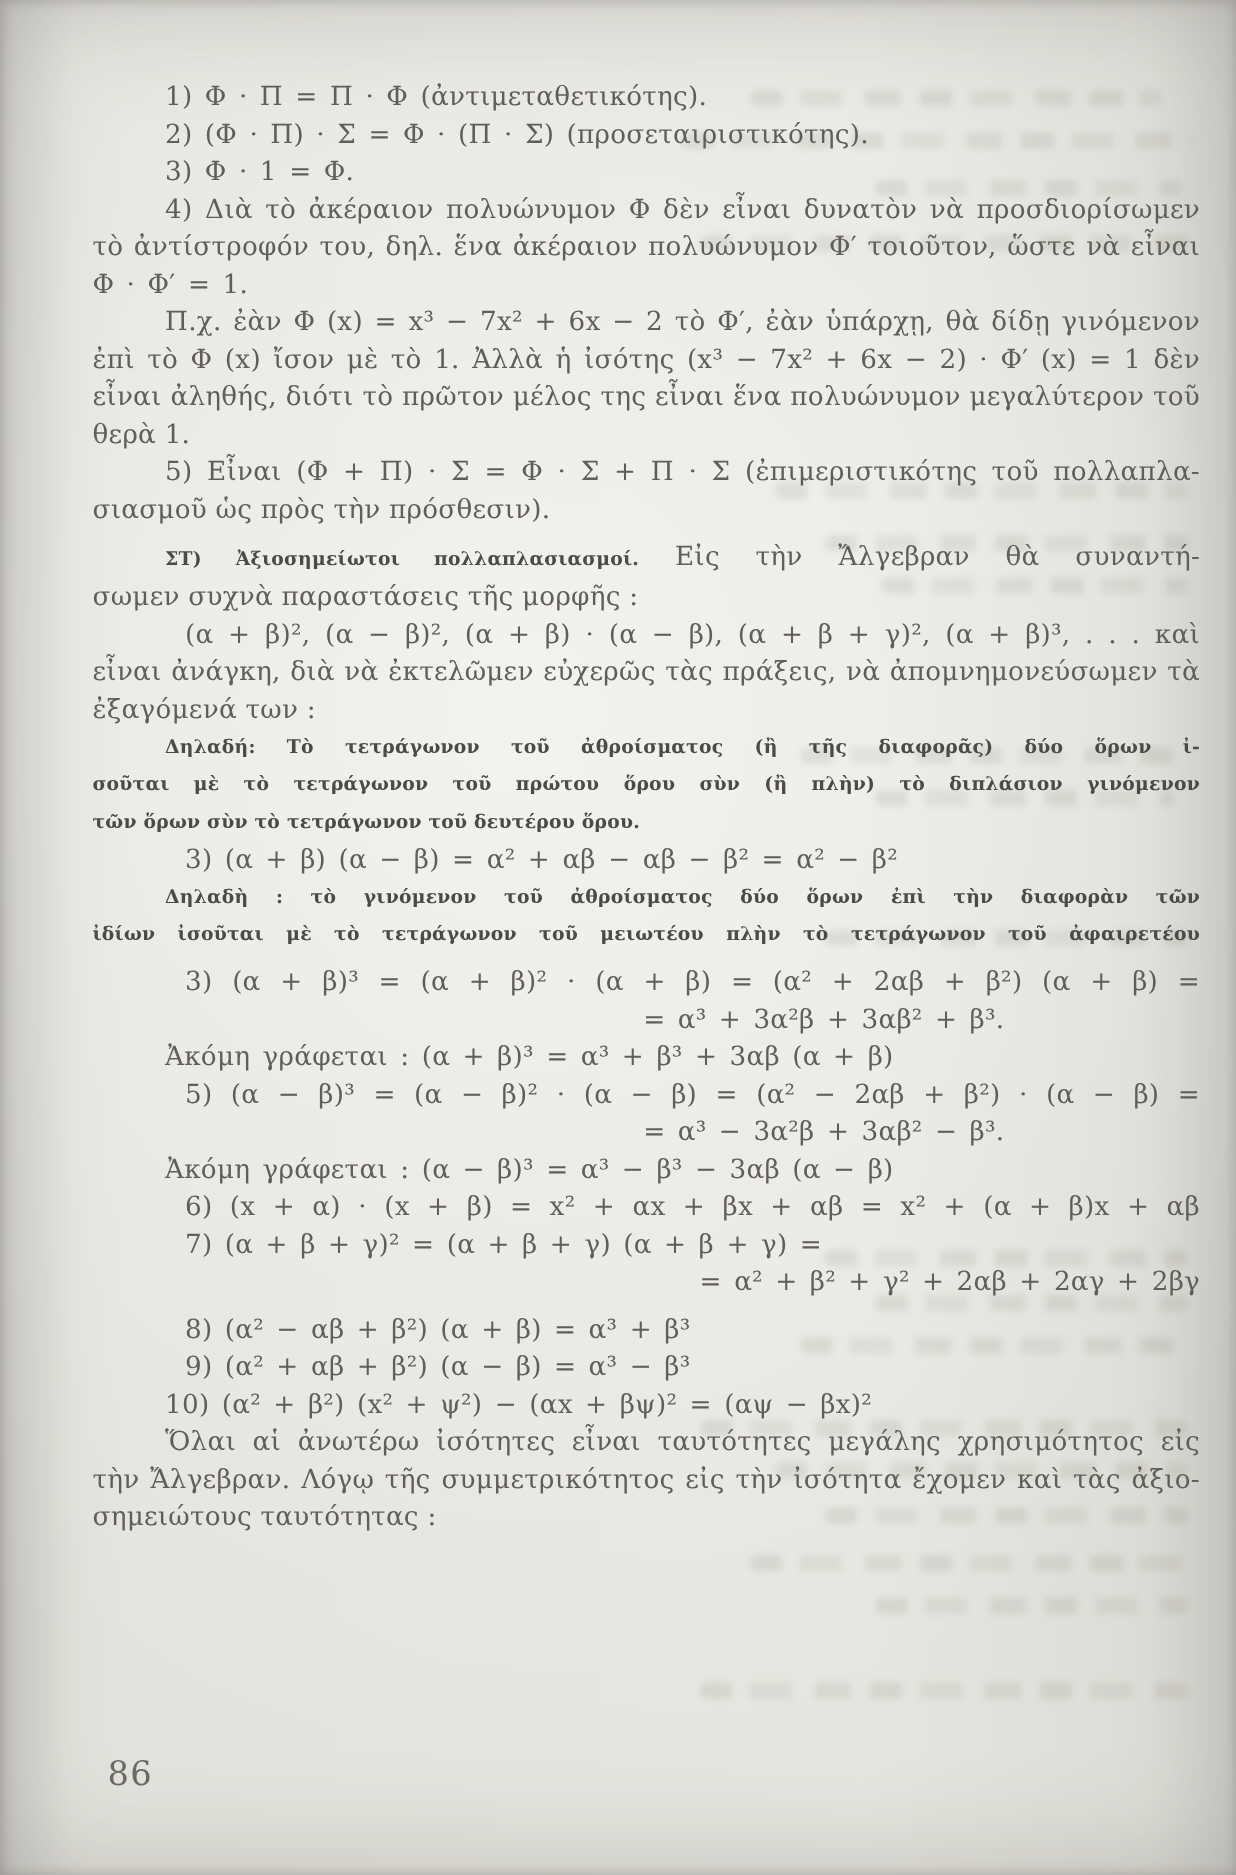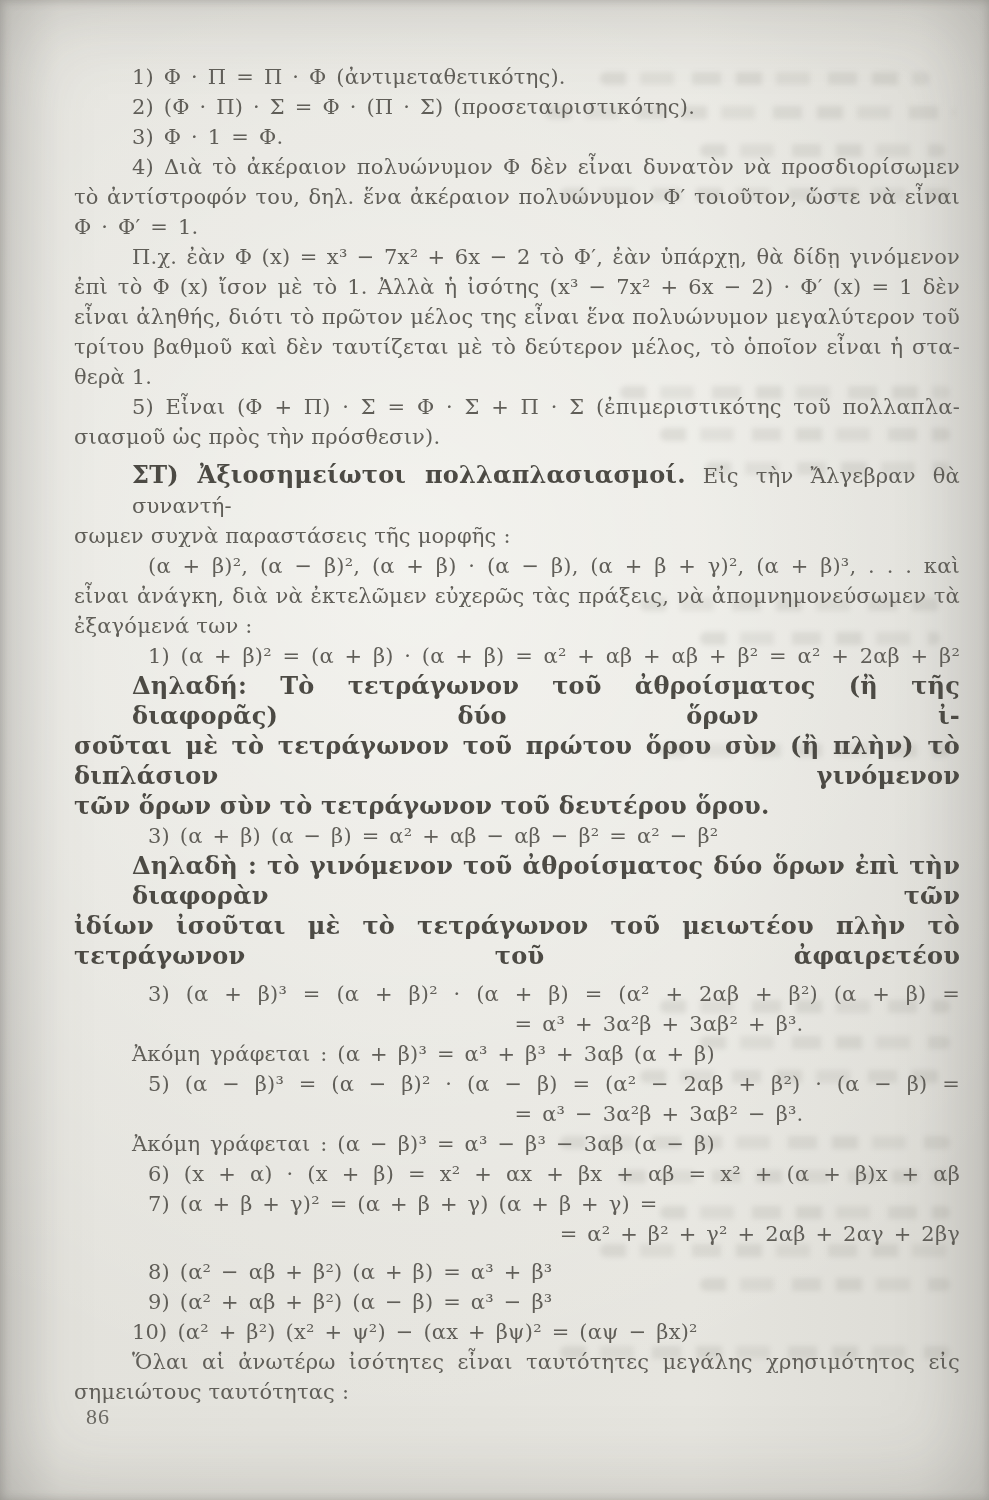--- a/index.html
+++ b/index.html
@@ -14,22 +14,22 @@
   }
   .text{position:absolute;left:74px;top:62px;width:886px;font-size:21px;line-height:30px;letter-spacing:.2px;}
   .ln{min-height:30px;}
   .ind{padding-left:58px;}
   .ind2{padding-left:74px;}
   .c1{padding-left:284px;text-align:center;}
   .c2{padding-left:252px;text-align:right;}
   .j{text-align:justify;text-align-last:justify;}
   .g8{margin-top:8px;}
   .eq{word-spacing:3px;}
-  .b{font-family:"DejaVu Serif","Liberation Serif",serif;font-weight:700;color:#4c4a44;font-size:24px;}
-  .pagenum{position:absolute;left:86px;top:1404px;font-size:22px;color:#6b6963;letter-spacing:1px;font-family:Liberation Serif, serif;}
+  .b{font-family:"DejaVu Serif","Liberation Serif",serif;font-weight:700;color:#4c4a44;font-size:15px;}
+  .pagenum{position:absolute;left:86px;top:1404px;font-size:27px;color:#6b6963;letter-spacing:1px;}
   
   .ghost{
     position:absolute;height:13px;border-radius:6px;filter:blur(2.4px);opacity:.5;
     background:repeating-linear-gradient(90deg,
       rgba(124,122,113,.30) 0 26px, rgba(124,122,113,0) 26px 40px,
       rgba(124,122,113,.22) 40px 74px, rgba(124,122,113,0) 74px 92px,
       rgba(124,122,113,.27) 92px 121px, rgba(124,122,113,0) 121px 136px);
   }
 </style>
 </head>
@@ -60,46 +60,45 @@
   <main class="text">
     <div class="ln ind eq">1) Φ · Π = Π · Φ (ἀντιμεταθετικότης).</div>
     <div class="ln ind eq">2) (Φ · Π) · Σ = Φ · (Π · Σ) (προσεταιριστικότης).</div>
     <div class="ln ind eq">3) Φ · 1 = Φ.</div>
     <div class="ln ind j">4) Διὰ τὸ ἀκέραιον πολυώνυμον Φ δὲν εἶναι δυνατὸν νὰ προσδιορίσωμεν</div>
     <div class="ln j">τὸ ἀντίστροφόν του, δηλ. ἕνα ἀκέραιον πολυώνυμον Φ′ τοιοῦτον, ὥστε νὰ εἶναι</div>
     <div class="ln eq">Φ · Φ′ = 1.</div>
     <div class="ln ind j">Π.χ. ἐὰν Φ (x) = x³ − 7x² + 6x − 2 τὸ Φ′, ἐὰν ὑπάρχῃ, θὰ δίδῃ γινόμενον</div>
     <div class="ln j">ἐπὶ τὸ Φ (x) ἴσον μὲ τὸ 1. Ἀλλὰ ἡ ἰσότης (x³ − 7x² + 6x − 2) · Φ′ (x) = 1 δὲν</div>
     <div class="ln j">εἶναι ἀληθής, διότι τὸ πρῶτον μέλος της εἶναι ἕνα πολυώνυμον μεγαλύτερον τοῦ</div>
-    <div class="ln j">τρίτου βαθμοῦ καὶ δὲν ταυτίζεται μὲ τὸ δεύτερον μέλος, τὸ ὁποῖον εἶναι ἡ στα-</div>
     <div class="ln">θερὰ 1.</div>
     <div class="ln ind j">5) Εἶναι (Φ + Π) · Σ = Φ · Σ + Π · Σ (ἐπιμεριστικότης τοῦ πολλαπλα-</div>
     <div class="ln">σιασμοῦ ὡς πρὸς τὴν πρόσθεσιν).</div>
     <div class="ln ind j g8"><span class="b">ΣΤ) Ἀξιοσημείωτοι πολλαπλασιασμοί.</span><span> Εἰς τὴν Ἄλγεβραν θὰ συναντή-</span></div>
     <div class="ln">σωμεν συχνὰ παραστάσεις τῆς μορφῆς :</div>
     <div class="ln ind2 j">(α + β)², (α − β)², (α + β) · (α − β), (α + β + γ)², (α + β)³, . . . καὶ</div>
     <div class="ln j">εἶναι ἀνάγκη, διὰ νὰ ἐκτελῶμεν εὐχερῶς τὰς πράξεις, νὰ ἀπομνημονεύσωμεν τὰ</div>
     <div class="ln">ἐξαγόμενά των :</div>
-    <div class="ln ind2 j">1) (α + β)² = (α + β) · (α + β) = α² + αβ + αβ + β² = α² + 2αβ + β²</div>
     <div class="ln ind j b">Δηλαδή: Τὸ τετράγωνον τοῦ ἀθροίσματος (ἢ τῆς διαφορᾶς) δύο ὅρων ἰ-</div>
     <div class="ln j b">σοῦται μὲ τὸ τετράγωνον τοῦ πρώτου ὅρου σὺν (ἢ πλὴν) τὸ διπλάσιον γινόμενον</div>
     <div class="ln b">τῶν ὅρων σὺν τὸ τετράγωνον τοῦ δευτέρου ὅρου.</div>
     <div class="ln ind2 eq">3) (α + β) (α − β) = α² + αβ − αβ − β² = α² − β²</div>
     <div class="ln ind j b">Δηλαδὴ : τὸ γινόμενον τοῦ ἀθροίσματος δύο ὅρων ἐπὶ τὴν διαφορὰν τῶν</div>
     <div class="ln j b">ἰδίων ἰσοῦται μὲ τὸ τετράγωνον τοῦ μειωτέου πλὴν τὸ τετράγωνον τοῦ ἀφαιρετέου</div>
     <div class="ln ind2 j g8">3) (α + β)³ = (α + β)² · (α + β) = (α² + 2αβ + β²) (α + β) =</div>
     <div class="ln c1 eq">= α³ + 3α²β + 3αβ² + β³.</div>
     <div class="ln ind eq">Ἀκόμη γράφεται : (α + β)³ = α³ + β³ + 3αβ (α + β)</div>
     <div class="ln ind2 j">5) (α − β)³ = (α − β)² · (α − β) = (α² − 2αβ + β²) · (α − β) =</div>
     <div class="ln c1 eq">= α³ − 3α²β + 3αβ² − β³.</div>
     <div class="ln ind eq">Ἀκόμη γράφεται : (α − β)³ = α³ − β³ − 3αβ (α − β)</div>
     <div class="ln ind2 j">6) (x + α) · (x + β) = x² + αx + βx + αβ = x² + (α + β)x + αβ</div>
     <div class="ln ind2 eq">7) (α + β + γ)² = (α + β + γ) (α + β + γ) =</div>
     <div class="ln c2 eq">= α² + β² + γ² + 2αβ + 2αγ + 2βγ</div>
     <div class="ln ind2 eq g8">8) (α² − αβ + β²) (α + β) = α³ + β³</div>
     <div class="ln ind2 eq">9) (α² + αβ + β²) (α − β) = α³ − β³</div>
     <div class="ln ind eq">10) (α² + β²) (x² + ψ²) − (αx + βψ)² = (αψ − βx)²</div>
     <div class="ln ind j">Ὅλαι αἱ ἀνωτέρω ἰσότητες εἶναι ταυτότητες μεγάλης χρησιμότητος εἰς</div>
+    <div class="ln j">τὴν Ἄλγεβραν. Λόγῳ τῆς συμμετρικότητος εἰς τὴν ἰσότητα ἔχομεν καὶ τὰς ἀξιο-</div>
     <div class="ln">σημειώτους ταυτότητας :</div>
   </main>
 
   <div class="pagenum">86</div>
 </div>
 
 </body></html>

